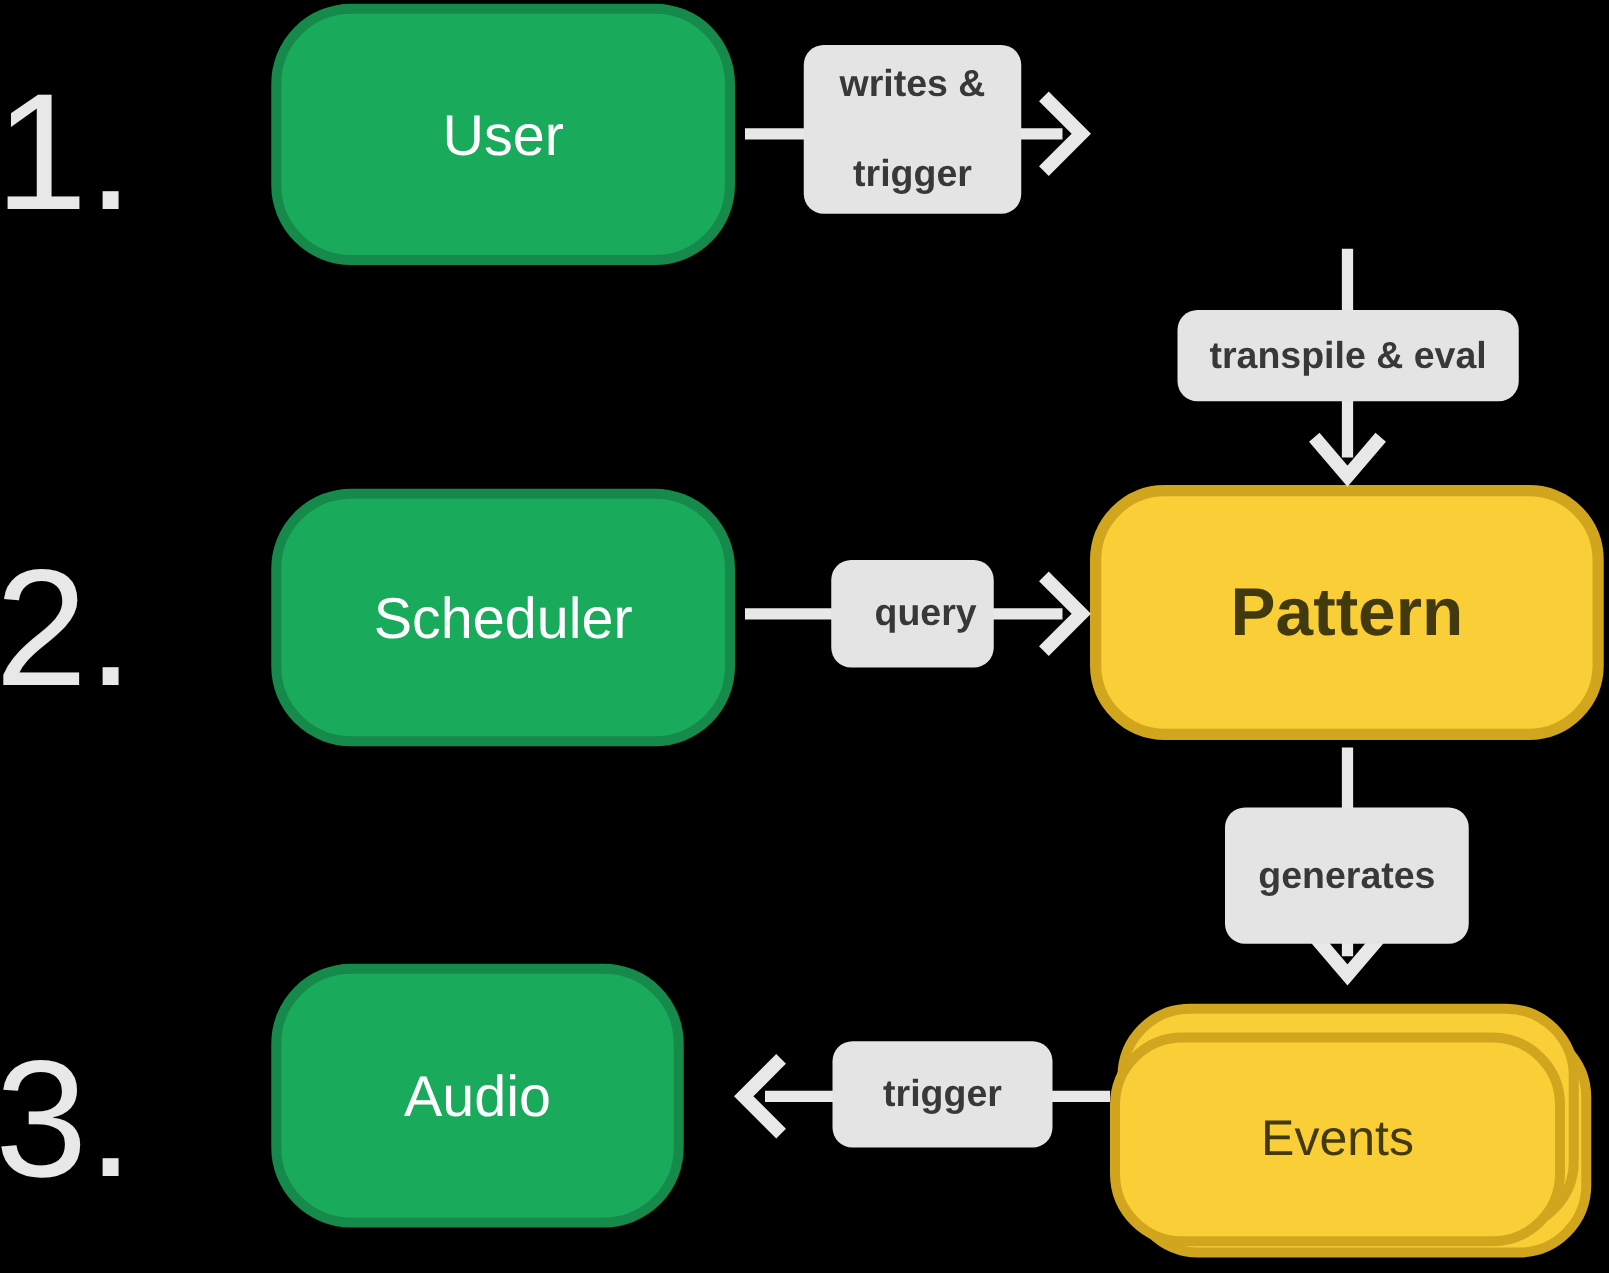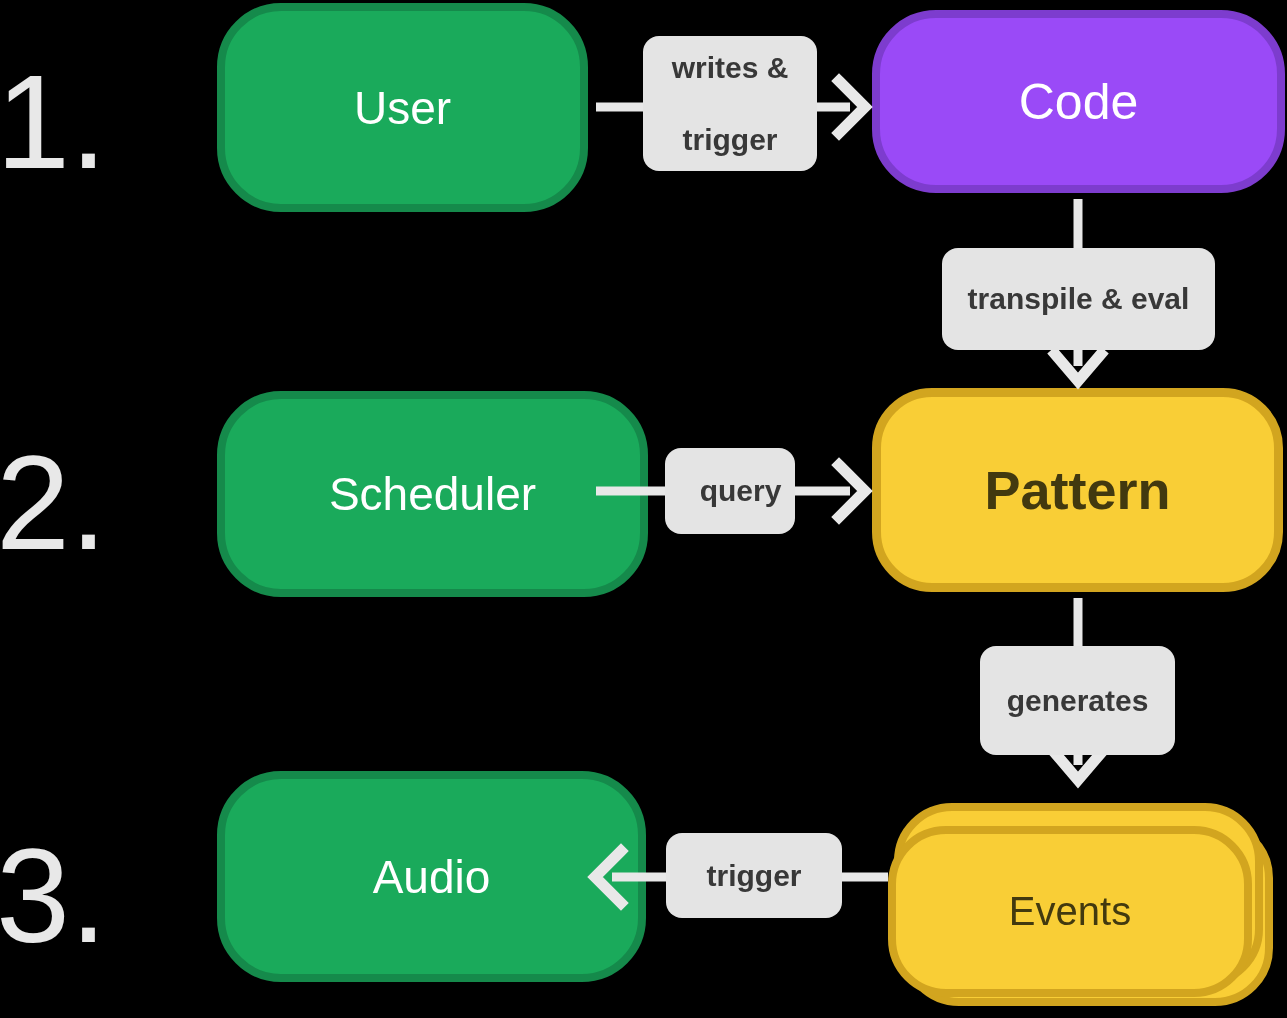--- a/index.html
+++ b/index.html
@@ -50,23 +50,23 @@
   .node.yellow {
     background: var(--yellow-fill, #f9ce36);
     border: 9px solid var(--yellow-border, #d2a51f);
     color: var(--yellow-text, #42390f);
     font-size: 54px;
     font-weight: 700;
     border-radius: 60px;
   }
   #node-user      { left: 217px; top: 3px;   width: 371px; height: 209px; }
   #node-code      { left: 872px; top: 10px;  width: 413px; height: 183px; }
-  #node-scheduler { left: 217px; top: 391px; width: 431px; height: 206px; }
+  #node-scheduler { left: 217px; top: 391px; width: 371px; height: 206px; }
   #node-pattern   { left: 872px; top: 388px; width: 411px; height: 204px; }
-  #node-audio     { left: 217px; top: 771px; width: 429px; height: 211px; }
+  #node-audio     { left: 217px; top: 771px; width: 330px; height: 211px; }
 
   .events-layer {
     position: absolute;
     box-sizing: border-box;
     background: var(--yellow-fill, #f9ce36);
     border: 8px solid var(--yellow-border, #d2a51f);
     border-radius: 58px;
   }
   #events-l3 { left: 901px; top: 820px; width: 372px; height: 186px; }
   #events-l2 { left: 894px; top: 803px; width: 369px; height: 184px; }
@@ -87,21 +87,21 @@
     flex-direction: column;
     align-items: center;
     justify-content: center;
     font-size: 30px;
     font-weight: 700;
     line-height: 44px;
     text-align: center;
     z-index: 3;
   }
   #label-writes   { left: 643px; top: 36px;  width: 174px; height: 135px; gap: 28px; }
-  #label-transpile{ left: 942px; top: 248px; width: 273px; height: 102px; text-align: right; }
+  #label-transpile{ left: 942px; top: 248px; width: 273px; height: 73px; text-align: right; }
   #label-query    { left: 665px; top: 448px; width: 130px; height: 86px; padding-left: 21px; }
   #label-generates{ left: 980px; top: 646px; width: 195px; height: 109px; }
   #label-trigger  { left: 666px; top: 833px; width: 176px; height: 85px; }
 
   svg.connectors {
     position: absolute;
     left: 0; top: 0;
     width: 1287px;
     height: 1018px;
     z-index: 2;
@@ -141,21 +141,20 @@
       <line class="shaft" x1="1078" y1="598" x2="1078" y2="765"></line>
       <polyline class="head" points="1055,753 1078,780 1101,753"></polyline>
     </g>
     <g>
       <line class="shaft" x1="888" y1="877" x2="612" y2="877"></line>
       <polyline class="head" points="621,851 595,877 621,903"></polyline>
     </g>
   </svg>
 
   <div class="node green" id="node-user">User</div>
-  <div class="node purple" id="node-code">Code</div>
   <div class="node green" id="node-scheduler">Scheduler</div>
   <div class="node yellow" id="node-pattern">Pattern</div>
   <div class="node green" id="node-audio">Audio</div>
 
   <div class="events-layer" id="events-l3"></div>
   <div class="events-layer" id="events-l2"></div>
   <div class="events-layer" id="events-l1">Events</div>
 
   <div class="edge-label" id="label-writes">
     <span>writes &amp;</span>

